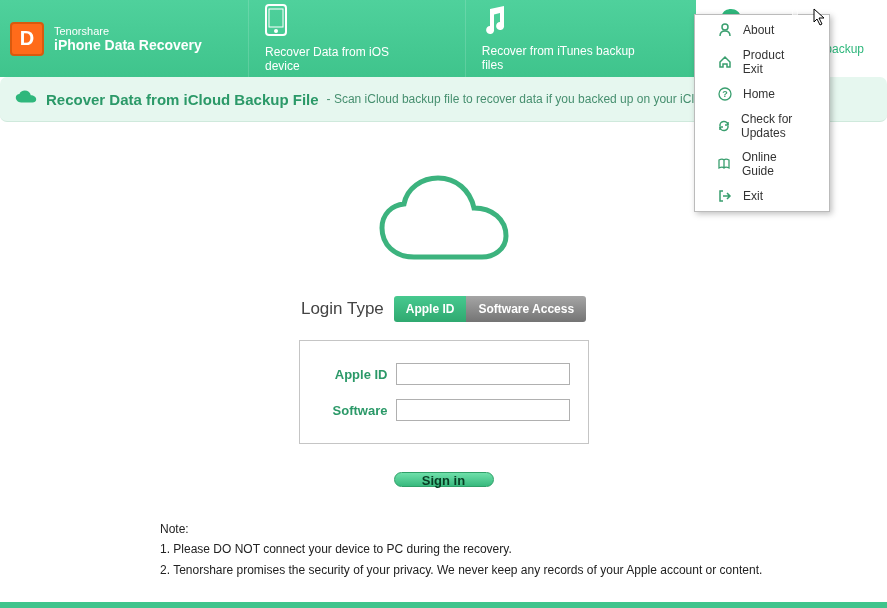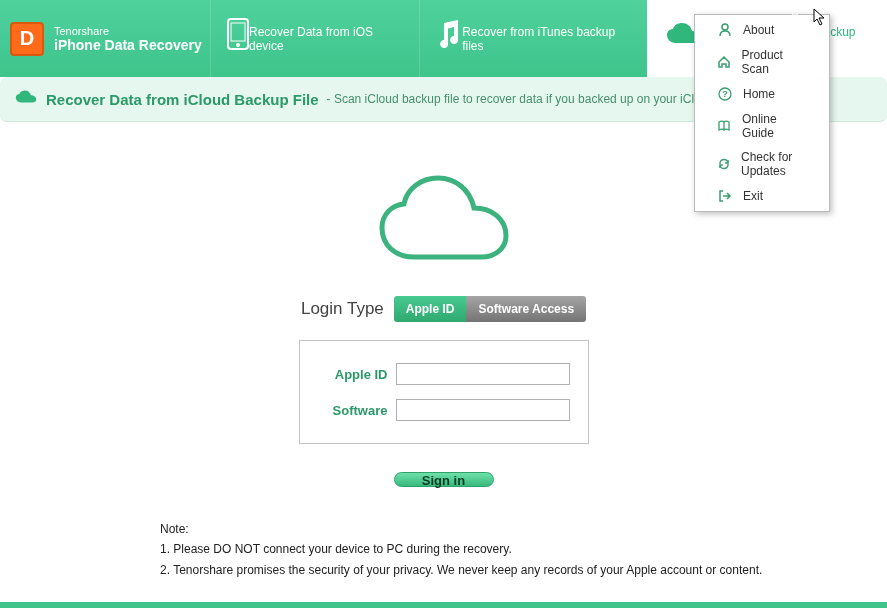--- a/index.html
+++ b/index.html
@@ -6,21 +6,21 @@
   body { font-family: Arial, sans-serif; width: 887px; height: 608px; overflow: hidden; background: #fff; position: relative; }
   
   .header { height: 77px; background: linear-gradient(to bottom, #4fd19c, #3fc48c); display: flex; align-items: center; position: relative; }
   .logo-section { display: flex; align-items: center; padding-left: 10px; width: 210px; }
   .logo-icon { width: 34px; height: 34px; background: #ff6b1a; border-radius: 4px; display: flex; align-items: center; justify-content: center; color: #fff; font-weight: bold; font-size: 20px; border: 2px solid #d95a0e; }
   .logo-text { margin-left: 10px; color: #fff; }
   .logo-brand { font-size: 11px; }
   .logo-title { font-size: 14px; font-weight: bold; }
   
   .nav-tabs { display: flex; height: 100%; flex: 1; }
-  .nav-tab { display: flex; flex-direction: row; align-items: center; justify-content: center; padding: 0 16px; color: #fff; font-size: 12px; cursor: pointer; border-left: 1px solid rgba(255,255,255,0.15); height: 100%; }
+  .nav-tab { display: flex; flex-direction: column; justify-content: center; padding: 0 16px; color: #fff; font-size: 12px; cursor: pointer; border-left: 1px solid rgba(255,255,255,0.15); height: 100%; margin-left: 38px; }
   .nav-tab.active { background: #fff; color: #2fb77c; }
   .nav-tab-icon { margin-bottom: 6px; }
   
   .window-controls { position: absolute; top: 0; right: 0; height: 18px; display: flex; gap: 2px; padding: 2px 8px; color: #fff; z-index: 100; }
   .win-btn { width: 20px; height: 16px; display: flex; align-items: center; justify-content: center; cursor: pointer; font-size: 13px; }
   
   .subheader { background: #e6f7ef; padding: 12px 14px; display: flex; align-items: center; gap: 8px; border-bottom: 1px solid #cfe9dc; border-radius: 7px; }
   .subheader-title { color: #2b9968; font-weight: bold; font-size: 15px; }
   .subheader-desc { color: #468f6f; font-size: 12px; }
   .cloud-small { color: #2fb77c; }
@@ -157,47 +157,47 @@
         </svg>
     </span>
     <span>About</span>
   </div>
   <div class="menu-item">
     <span class="menu-icon">
       <svg width="14" height="14" viewBox="0 0 14 14">
           <path d="M2 7 L7 2 L12 7 L12 12 L9 12 L9 9 L5 9 L5 12 L2 12 Z" fill="none" stroke="#3a9f6f" stroke-width="1.5"></path>
         </svg>
     </span>
-    <span>Product Scan</span>
+    <span>Product Exit</span>
   </div>
   <div class="menu-item">
     <span class="menu-icon">
       <svg width="14" height="14" viewBox="0 0 14 14">
           <circle cx="7" cy="7" r="6" fill="none" stroke="#3a9f6f" stroke-width="1.3"></circle>
           <text x="7" y="10" text-anchor="middle" font-size="9" fill="#3a9f6f" font-weight="bold">?</text>
         </svg>
     </span>
     <span>Home</span>
   </div>
   <div class="menu-item">
     <span class="menu-icon">
       <svg width="14" height="14" viewBox="0 0 14 14">
-          <path d="M2 3 C4 2 6 2 7 3 C8 2 10 2 12 3 L12 11 C10 10 8 10 7 11 C6 10 4 10 2 11 Z M7 3 L7 11" fill="none" stroke="#3a9f6f" stroke-width="1.3"></path>
-        </svg>
-    </span>
-    <span>Online Guide</span>
-  </div>
-  <div class="menu-item">
-    <span class="menu-icon">
-      <svg width="14" height="14" viewBox="0 0 14 14">
           <path d="M3 7 A4 4 0 0 1 11 6 M11 7 A4 4 0 0 1 3 8" fill="none" stroke="#3a9f6f" stroke-width="1.5"></path>
           <path d="M11 3 L11 6 L8 6 M3 11 L3 8 L6 8" fill="none" stroke="#3a9f6f" stroke-width="1.5"></path>
         </svg>
     </span>
     <span>Check for Updates</span>
+  </div>
+  <div class="menu-item">
+    <span class="menu-icon">
+      <svg width="14" height="14" viewBox="0 0 14 14">
+          <path d="M2 3 C4 2 6 2 7 3 C8 2 10 2 12 3 L12 11 C10 10 8 10 7 11 C6 10 4 10 2 11 Z M7 3 L7 11" fill="none" stroke="#3a9f6f" stroke-width="1.3"></path>
+        </svg>
+    </span>
+    <span>Online Guide</span>
   </div>
   <div class="menu-item">
     <span class="menu-icon">
       <svg width="14" height="14" viewBox="0 0 14 14">
           <path d="M5 2 L2 2 L2 12 L5 12 M5 7 L12 7 M9 4 L12 7 L9 10" fill="none" stroke="#3a9f6f" stroke-width="1.5"></path>
         </svg>
     </span>
     <span>Exit</span>
   </div>
 </div>

